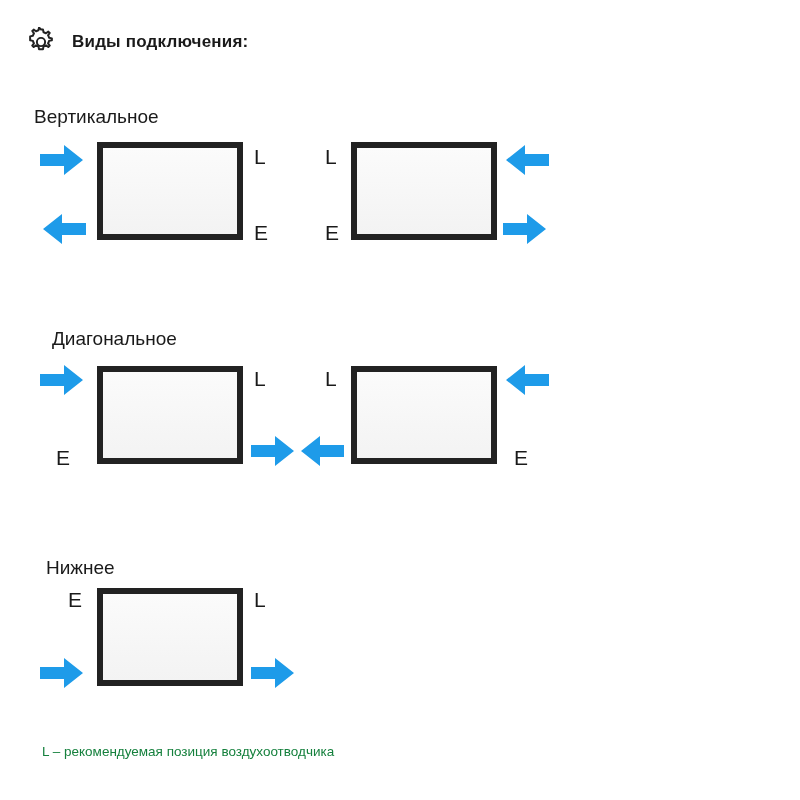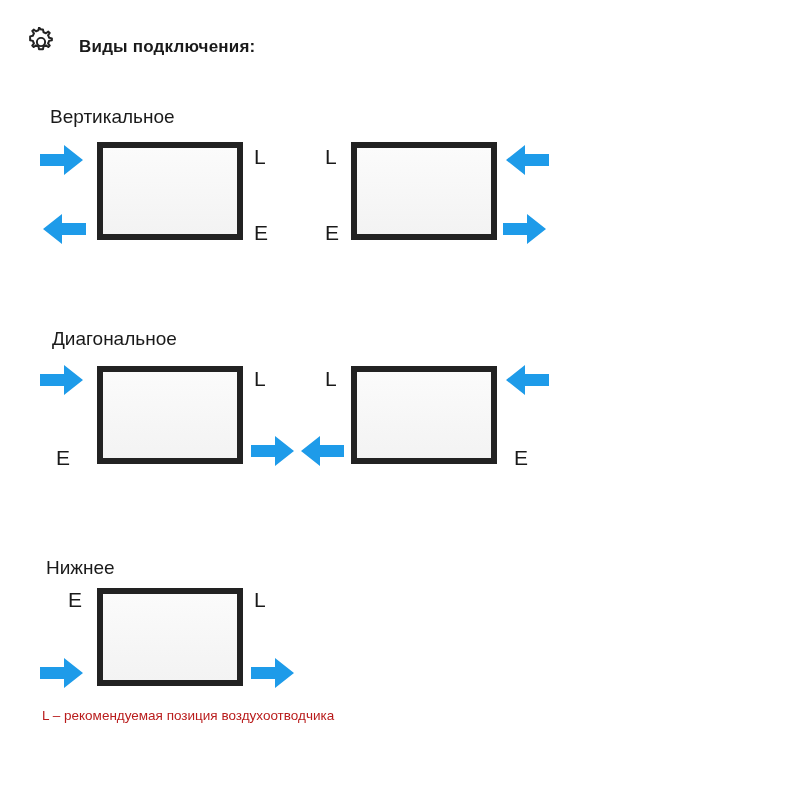--- a/index.html
+++ b/index.html
@@ -20,22 +20,22 @@
     width: 800px;
     height: 800px;
   }
 
   
   .header {
     position: absolute;
     left: 26px;
     top: 27px;
     display: flex;
-    align-items: flex-end;
-    gap: 23px;
+    align-items: center;
+    gap: 16px;
   }
   .gear-icon {
     width: 30px;
     height: 30px;
     display: block;
   }
   .header-title {
     font-size: 17px;
     font-weight: bold;
     letter-spacing: 0.2px;
@@ -73,43 +73,43 @@
     position: absolute;
     width: 44px;
     height: 34px;
   }
   .arrow svg { display: block; width: 100%; height: 100%; }
 
   
   .legend {
     position: absolute;
     left: 42px;
-    top: 706px;
+    top: 742px;
     font-size: 13.5px;
-    color: #b91c1c;
+    color: #15803d;
     line-height: 1.55;
   }
   .legend div { white-space: nowrap; }
 </style>
 </head>
 <body>
 
 <div class="page">
 
   <div class="header">
     <span class="gear-icon">
       <svg viewBox="0 0 32 32" aria-hidden="true">
         <path d="M16 2.6 l2.1 0 0.6 3.0 a10.6 10.6 0 0 1 2.6 1.1 l2.5-1.8 1.5 1.5 -1.8 2.5 a10.6 10.6 0 0 1 1.1 2.6 l3.0 0.6 0 2.1 -3.0 0.6 a10.6 10.6 0 0 1-1.1 2.6 l1.8 2.5 -1.5 1.5 -2.5-1.8 a10.6 10.6 0 0 1-2.6 1.1 l-0.6 3.0 -2.1 0 -2.1 0 -0.6-3.0 a10.6 10.6 0 0 1-2.6-1.1 l-2.5 1.8 -1.5-1.5 1.8-2.5 a10.6 10.6 0 0 1-1.1-2.6 l-3.0-0.6 0-2.1 0-2.1 3.0-0.6 a10.6 10.6 0 0 1 1.1-2.6 l-1.8-2.5 1.5-1.5 2.5 1.8 a10.6 10.6 0 0 1 2.6-1.1 l0.6-3.0 z" fill="none" stroke="#222222" stroke-width="2.1" stroke-linejoin="round"></path>
         <circle cx="16" cy="16" r="4.4" fill="none" stroke="#222222" stroke-width="2.1"></circle>
       </svg>
     </span>
     <span class="header-title">Виды подключения:</span>
   </div>
 
-  <div class="section-label" style="left:50px; top:106px;">Вертикальное</div>
+  <div class="section-label" style="left:34px; top:106px;">Вертикальное</div>
 
   <div class="radiator" style="left:97px; top:142px; width:146px; height:98px;"></div>
 
   <div class="arrow" style="left:40px; top:143px;">
     <svg viewBox="0 0 44 34">
         <path d="M0 11 L24 11 L24 2 L43 17 L24 32 L24 23 L0 23 Z" fill="#1E9BE9"></path>
       </svg>
   </div>
 
   <div class="arrow" style="left:42px; top:212px;">

